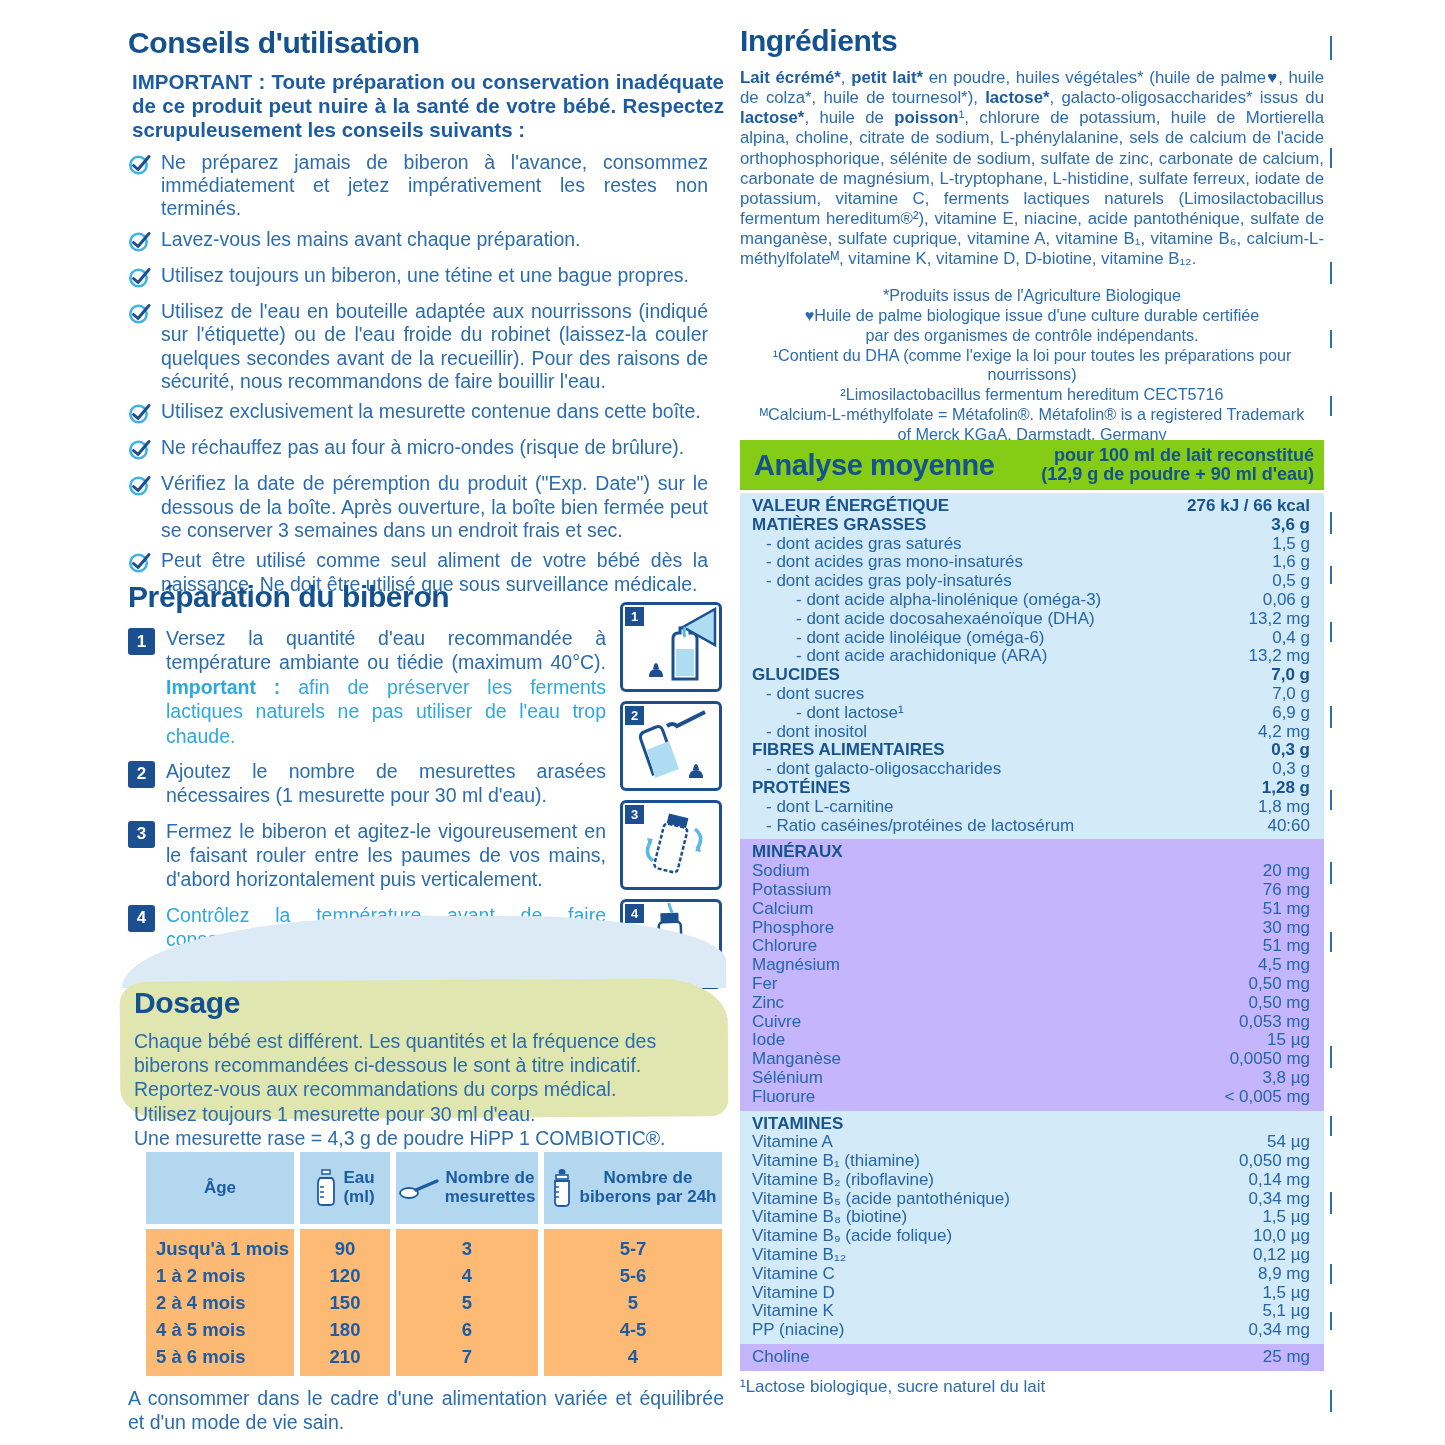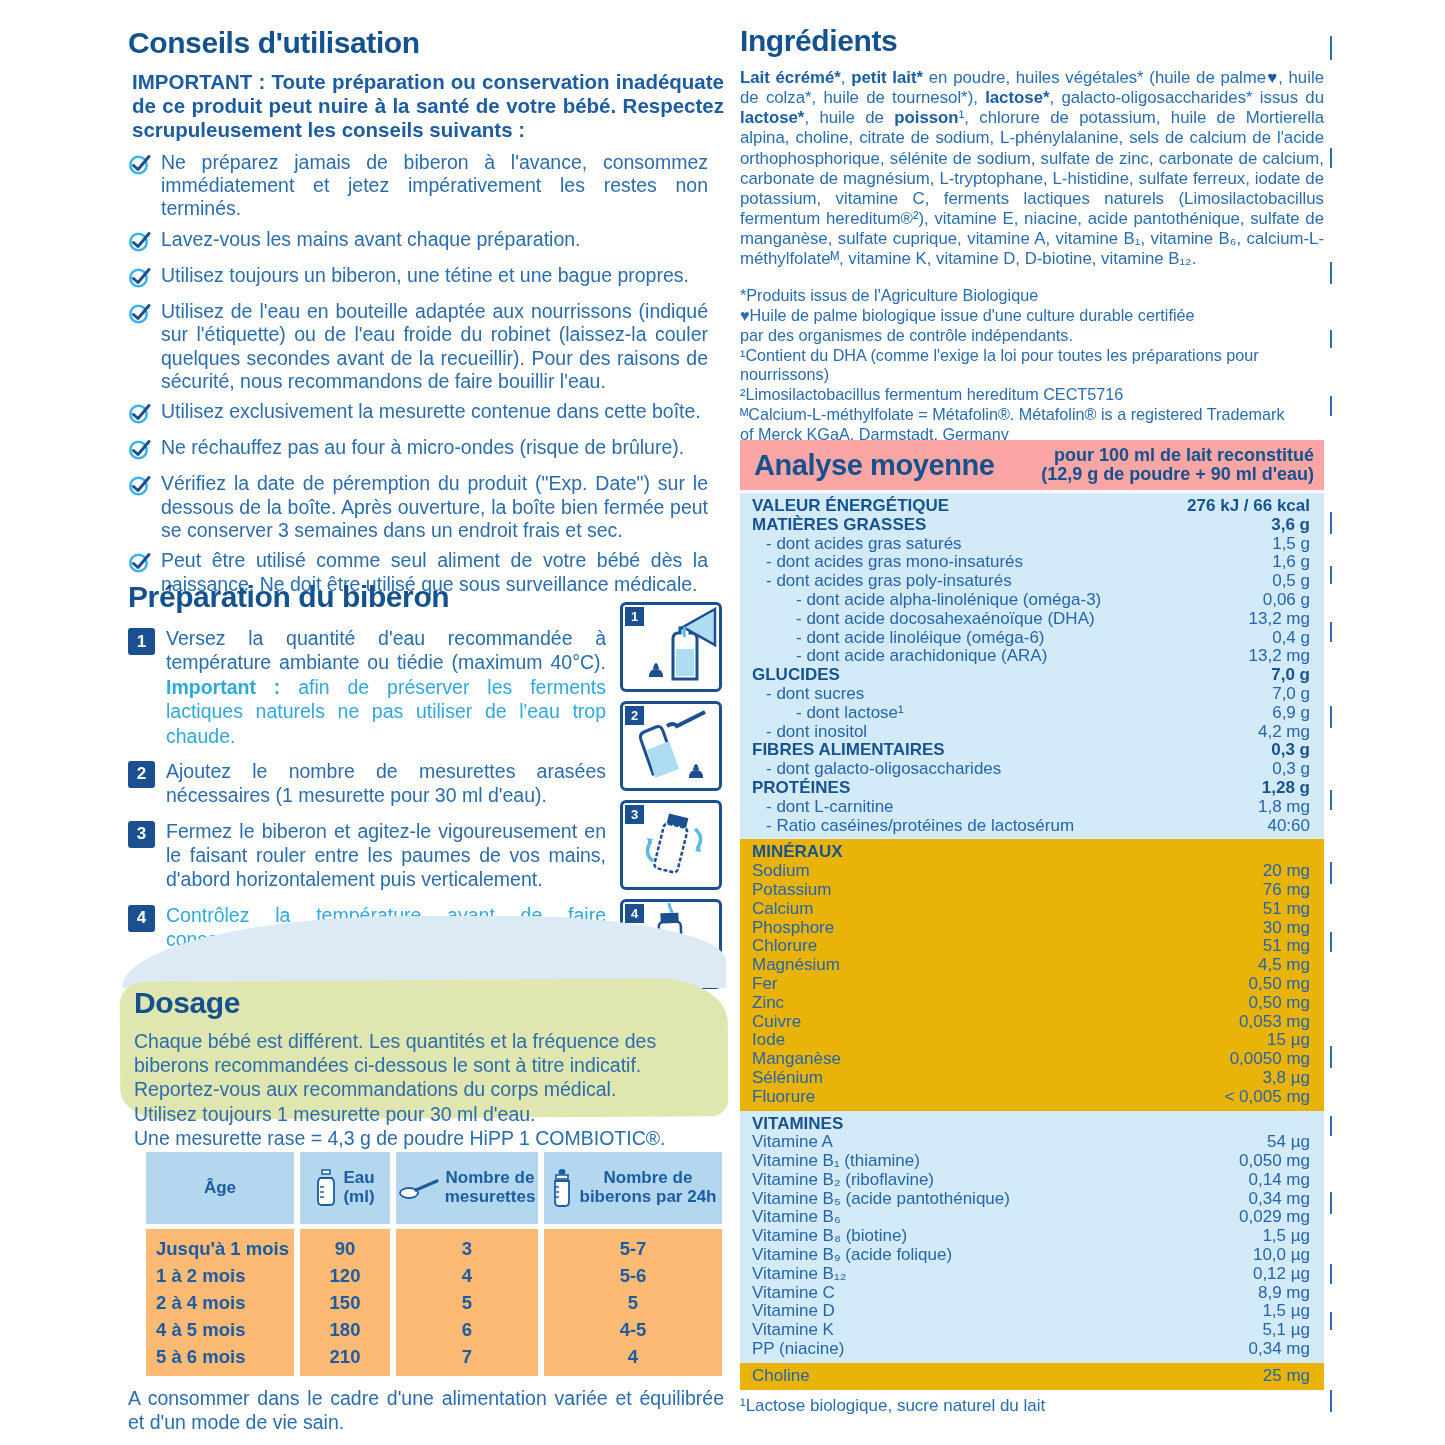--- a/index.html
+++ b/index.html
@@ -40,29 +40,29 @@
   .dt-body{display:grid;grid-template-columns:148px 90px 142px 178px;gap:6px;margin-top:5px;}
   .dt-col{background:#fdba74;padding:6px 0;}
   .dt-cell{height:27px;display:flex;align-items:center;font-size:18.5px;font-weight:bold;color:#1c5ca3;}
   .dt-col.labels .dt-cell{padding-left:10px;}
   .dt-col.vals .dt-cell{justify-content:center;}
   .dose-footer{position:absolute;left:128px;top:1366px;width:596px;font-size:19.5px;line-height:1.25;color:#2b6cad;text-align:justify;}
   
   .col-right{position:absolute;left:740px;top:24px;width:584px;}
   .ing-text{margin-top:10px;font-size:16.8px;line-height:1.2;color:#2b6cad;text-align:justify;}
   .ing-text .b{font-weight:bold;color:#1c5ca3;}
-  .footnotes{margin-top:2px;text-align:left;font-size:16.2px;line-height:1.22;color:#2b6cad;}
+  .footnotes{margin-top:2px;text-align:center;font-size:16.2px;line-height:1.22;color:#2b6cad;}
   .allergen{margin-top:8px;font-size:17.5px;color:#2b6cad;}
   .allergen .b{font-weight:bold;color:#1c5ca3;}
   .panel{position:absolute;left:740px;top:440px;width:584px;}
-  .panel-header{background:#fca5a5;height:50px;display:flex;align-items:center;justify-content:space-between;padding:0 10px 0 14px;box-sizing:border-box;}
+  .panel-header{background:#84cc16;height:50px;display:flex;align-items:center;justify-content:space-between;padding:0 10px 0 14px;box-sizing:border-box;}
   .panel-header .ph-title{font-size:29px;font-weight:bold;color:#14518f;letter-spacing:-0.4px;}
   .panel-header .ph-sub{text-align:right;font-size:18px;font-weight:bold;color:#14518f;line-height:1.04;}
   .psec{padding:4px 14px 4px 12px;}
-  .bgA{background:#d3eaf8;} .bgB{background:#eab308;}
+  .bgA{background:#d3eaf8;} .bgB{background:#c4b5fd;}
   .prow{display:flex;justify-content:space-between;line-height:18.8px;font-size:17px;color:#2565aa;gap:36px;}
   .prow .pl{flex:1;} .prow .pv{margin-left:20px;white-space:nowrap;text-align:right;}
   .prow.h .pl,.prow.h .pv{font-weight:bold;color:#17538f;}
   .prow.s1 .pl{padding-left:14px;}
   .prow.s2 .pl{padding-left:44px;}
   .panel-footnote{margin-top:6px;font-size:17px;color:#2b6cad;}
   .tick{position:absolute;width:2px;background:#2d6db0;left:1330px;}
 </style>
 </head>
 <body>
@@ -441,24 +441,20 @@
           </div>
           <div class="prow r">
             <span class="pl">Vitamine B₂ (riboflavine)</span>
             <span class="pv">0,14 mg</span>
           </div>
           <div class="prow r">
             <span class="pl">Vitamine B₅ (acide pantothénique)</span>
             <span class="pv">0,34 mg</span>
           </div>
           <div class="prow r">
-            <span class="pl">Vitamine B₆</span>
-            <span class="pv">0,029 mg</span>
-          </div>
-          <div class="prow r">
             <span class="pl">Vitamine B₈ (biotine)</span>
             <span class="pv">1,5 µg</span>
           </div>
           <div class="prow r">
             <span class="pl">Vitamine B₉ (acide folique)</span>
             <span class="pv">10,0 µg</span>
           </div>
           <div class="prow r">
             <span class="pl">Vitamine B₁₂</span>
             <span class="pv">0,12 µg</span>

